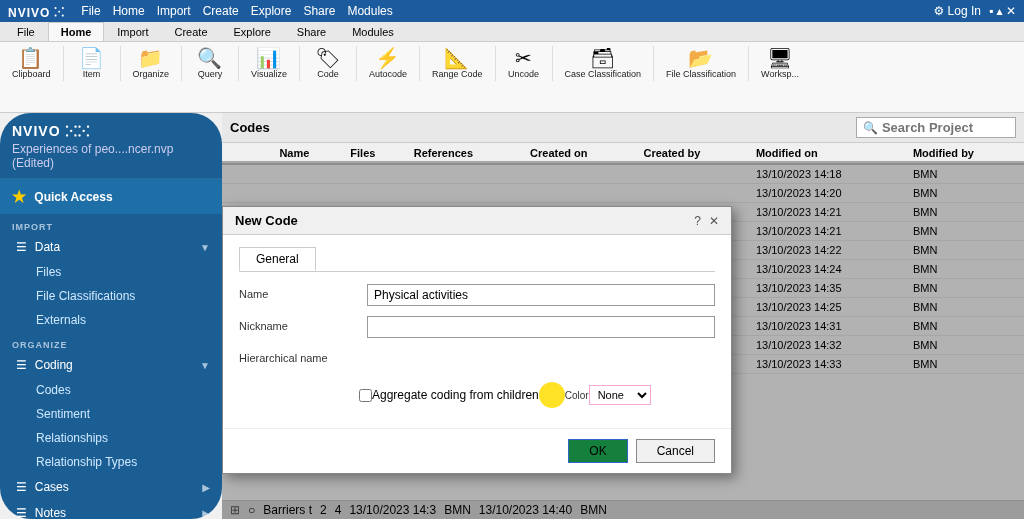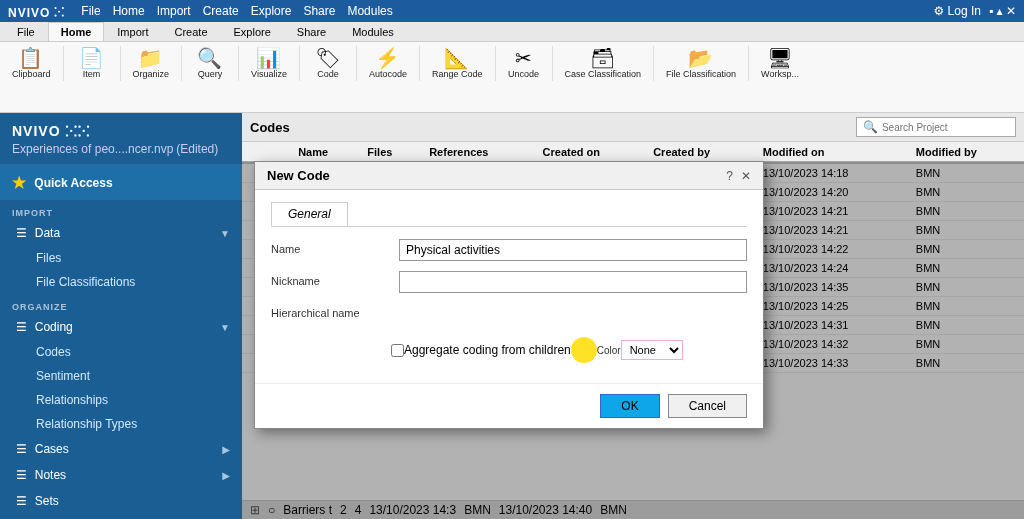--- a/index.html
+++ b/index.html
@@ -70,27 +70,28 @@
 
     
     .main-layout {
       display: flex;
       flex: 1;
       overflow: hidden;
     }
 
     
     .sidebar {
-      width: 242px;
+      width: 222px;
       background: #1a5e94;
       color: white;
       display: flex;
       flex-direction: column;
       overflow-y: auto;
       flex-shrink: 0;
+      border-radius: 31px;
     }
     .sidebar-app-info {
       padding: 8px 12px;
       background: #1a5e94;
       border-bottom: 1px solid #2a6ea0;
       font-size: 11px;
     }
     .sidebar-app-info .app-logo { font-weight: bold; font-size: 14px; letter-spacing: 1px; }
     .sidebar-app-info .file-name { color: #cce; font-size: 10px; margin-top: 2px; }
     .sidebar-quick-access {
@@ -157,21 +158,21 @@
     .search-box {
       margin-left: auto;
       display: flex;
       align-items: center;
       border: 1px solid #aaa;
       background: white;
       padding: 2px 6px;
       gap: 4px;
       width: 160px;
     }
-    .search-box input { border: none; outline: none; width: 100%; font-size: 10px; background: transparent; }
+    .search-box input { border: none; outline: none; width: 100%; font-size: 13px; background: transparent; font-weight: bold; }
 
     
     .table-container { flex: 1; overflow: auto; background: white; }
     .data-table { width: 100%; border-collapse: collapse; }
     .data-table th {
       background: #f0f0f0;
       border-bottom: 2px solid #ccc;
       padding: 4px 8px;
       text-align: left;
       font-size: 11px;
@@ -196,24 +197,24 @@
       font-size: 10px;
     }
     .expand-icon { color: #555; cursor: pointer; }
 
     
     .modal-overlay {
       position: absolute;
       top: 0; left: 0; right: 0; bottom: 0;
       background: rgba(0,0,0,0.3);
       display: flex;
-      align-items: flex-start;
+      align-items: center;
       justify-content: flex-start;
       padding-top: 0px;
-      padding-left: 12px;
+      padding-left: 0px;
       z-index: 100;
       margin-top: 48px;
     }
     .modal {
       background: white;
       border: 1px solid #888;
       box-shadow: 4px 4px 12px rgba(0,0,0,0.4);
       width: 510px;
       margin-top: 0;
       margin-left: 0;
@@ -223,21 +224,21 @@
       border-bottom: 1px solid #ccc;
       padding: 6px 12px;
       display: flex;
       align-items: center;
       justify-content: space-between;
     }
     .modal-title { font-size: 13px; font-weight: bold; }
     .modal-title-icons { display: flex; gap: 8px; }
     .modal-title-icon { cursor: pointer; font-size: 12px; color: #555; }
     .modal-body { padding: 12px 16px; }
-    .modal-tabs { display: flex; gap: 0; border-bottom: 1px solid #ccc; margin-bottom: 12px; font-style: italic; }
+    .modal-tabs { display: flex; gap: 0; border-bottom: 1px solid #ccc; margin-bottom: 12px; }
     .modal-tab {
       padding: 4px 16px;
       cursor: pointer;
       border: 1px solid #ccc;
       border-bottom: none;
       background: #f8f8f8;
       font-size: 12px;
     }
     .modal-tab.active { background: white; border-bottom: 1px solid white; z-index: 1; }
     .form-row {
@@ -300,21 +301,21 @@
       border-top: 1px solid #eee;
     }
     .modal-btn {
       padding: 4px 20px;
       font-size: 12px;
       cursor: pointer;
       border: 1px solid #888;
       background: #f0f0f0;
     }
     .modal-btn.primary {
-      background: #0ea5e9;
+      background: #15803d;
       border-color: #3366cc;
       color: #000;
     }
 
     .textarea-wrapper {
       flex: 1;
       position: relative;
     }
     .textarea-scrollbar {
       position: absolute;
@@ -468,20 +469,23 @@
         <span>Data</span>
       </div>
       <span class="chevron">▼</span>
     </div>
     <div class="sidebar-sub-item">
       <span>Files</span>
     </div>
     <div class="sidebar-sub-item">
       <span>File Classifications</span>
     </div>
+    <div class="sidebar-sub-item">
+      <span>Externals</span>
+    </div>
 
     <div class="sidebar-section-label">ORGANIZE</div>
     <div class="sidebar-item expandable">
       <div class="item-left">
         <span>☰</span>
         <span>Coding</span>
       </div>
       <span class="chevron">▼</span>
     </div>
     <div class="sidebar-sub-item">

